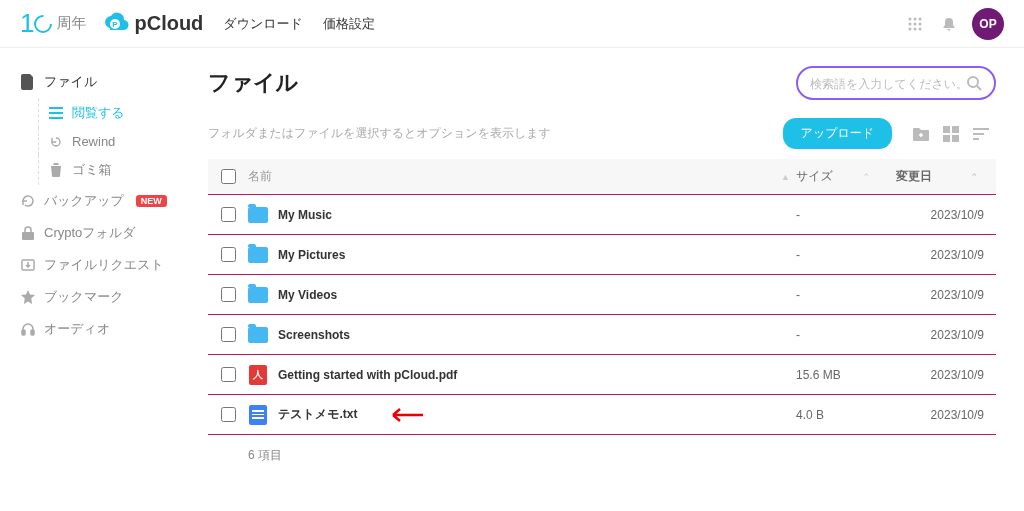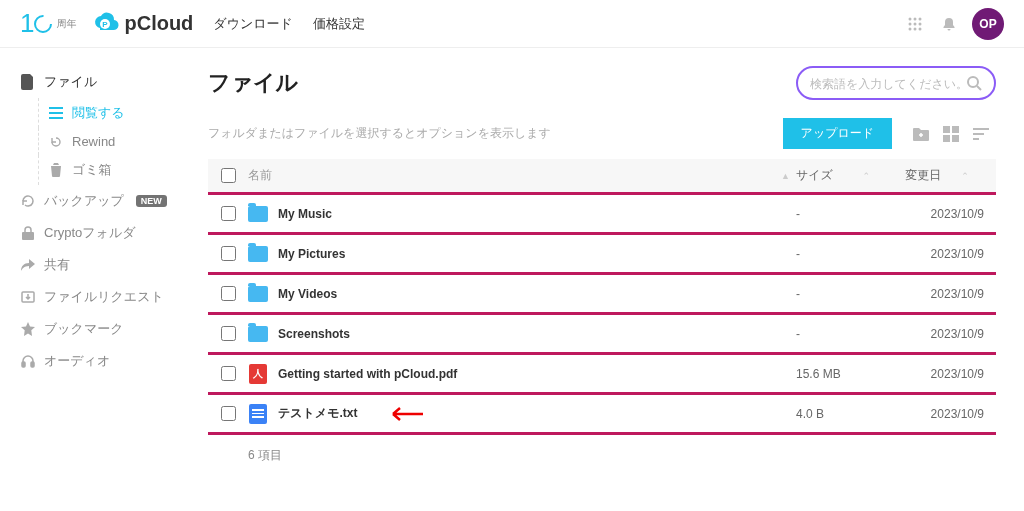--- a/index.html
+++ b/index.html
@@ -3,64 +3,64 @@
   <meta charset="utf-8">
   <style>
     * { margin: 0; padding: 0; box-sizing: border-box; }
     body { font-family: -apple-system, BlinkMacSystemFont, "Segoe UI", Arial, sans-serif; background: #fff; color: #333; font-size: 13px; }
     
     .header { display: flex; align-items: center; padding: 8px 20px; border-bottom: 1px solid #eee; height: 48px; }
     .logo-area { display: flex; align-items: center; gap: 8px; }
     .anniv { display: flex; align-items: center; }
     .anniv-1 { font-size: 26px; font-weight: 300; color: #1fc0e8; }
     .anniv-0 { margin-left: -2px; }
-    .anniv-text { font-size: 10px; color: #888; margin-left: 2px; writing-mode: horizontal-tb; }
+    .anniv-text { font-size: 15px; color: #888; margin-left: 2px; writing-mode: horizontal-tb; }
     .pcloud-logo { display: flex; align-items: center; gap: 4px; margin-left: 8px; }
     .pcloud-text { font-size: 20px; font-weight: 600; color: #333; }
     .header-link { margin-left: 20px; font-size: 13px; font-weight: 400; color: #333; cursor: pointer; }
     .header-spacer { flex: 1; }
     .header-icon { width: 34px; height: 34px; display: flex; align-items: center; justify-content: center; cursor: pointer; color: #aaa; }
     .avatar { width: 32px; height: 32px; border-radius: 50%; background: #701a75; color: #fff; display: flex; align-items: center; justify-content: center; font-size: 12px; font-weight: 600; margin-left: 6px; cursor: pointer; }
     
     .layout { display: flex; }
     .sidebar { width: 180px; padding: 18px 0; }
     .sb-item { display: flex; align-items: center; padding: 7px 12px 7px 20px; cursor: pointer; color: #888; gap: 8px; font-size: 13px; }
     .sb-item.primary { color: #333; font-weight: 500; }
     .sb-item .icn { width: 16px; display: flex; align-items: center; justify-content: center; }
     .sb-sub { display: flex; align-items: center; padding: 6px 12px 6px 48px; cursor: pointer; color: #888; gap: 8px; font-size: 13px; position: relative; }
     .sb-sub::before { content: ""; position: absolute; left: 38px; top: 0; bottom: 0; border-left: 1px dashed #ddd; }
     .sb-sub.active { color: #1fc0e8; }
     .sb-sub .icn { width: 16px; display: flex; align-items: center; justify-content: center; }
-    .badge-new { background: #737373; color: #fff; font-size: 9px; font-weight: 700; padding: 1px 5px; border-radius: 3px; margin-left: 4px; }
+    .badge-new { background: #ef4444; color: #fff; font-size: 9px; font-weight: 700; padding: 1px 5px; border-radius: 3px; margin-left: 4px; }
     
     .main { flex: 1; padding: 18px 28px; }
     .title-row { display: flex; align-items: center; margin-bottom: 18px; }
     .page-title { font-size: 22px; font-weight: 700; color: #222; flex: 1; }
     .search { display: flex; align-items: flex-end; border: 2px solid #8b5cf6; border-radius: 18px; padding: 7px 12px; width: 200px; }
     .search input { border: none; outline: none; flex: 1; font-size: 12px; background: transparent; }
     .search input::placeholder { color: #bbb; }
     
     .toolbar { display: flex; align-items: center; margin-bottom: 0; }
     .hint { color: #aaa; font-size: 12px; flex: 1; }
-    .upload-btn { background: #1fc0e8; color: #fff; border: none; padding: 7px 18px; border-radius: 0; font-size: 12px; cursor: pointer; margin-right: 14px; }
+    .upload-btn { background: #1fc0e8; color: #fff; border: none; padding: 7px 18px; border-radius: 13px; font-size: 12px; cursor: pointer; margin-right: 14px; }
     .tb-icon { width: 30px; height: 30px; display: flex; align-items: center; justify-content: center; color: #bbb; cursor: pointer; }
     
     .table { margin-top: 10px; }
-    .thead, .trow { display: flex; align-items: center; border-bottom: 3px solid #be185d; }
+    .thead, .trow { display: flex; align-items: center; border-bottom: 1px solid #be185d; }
     .thead { background: #f7f7f7; height: 36px; color: #999; font-size: 12px; }
     .trow { height: 40px; color: #333; font-size: 12px; }
     .cell-check { width: 40px; display: flex; justify-content: center; }
     .cell-check input { width: 15px; height: 15px; cursor: pointer; }
     .cell-name { flex: 1; display: flex; align-items: center; gap: 10px; }
     .cell-name .fname { font-weight: 600; }
     .cell-size { width: 100px; text-align: left; color: #666; }
     .cell-mod { width: 100px; text-align: right; padding-right: 12px; color: #666; }
     .sort-a { color: #ccc; font-size: 9px; margin: 0 6px; }
     .thead .cell-name, .thead .cell-size, .thead .cell-mod { display: flex; align-items: center; }
-    .thead .cell-mod { justify-content: center; }
+    .thead .cell-mod { justify-content: space-between; font-weight: bold; }
     .thead .cell-size { justify-content: space-between; padding-right: 20px; }
     .thead .cell-name .lbl { flex: 1; }
     .file-icon { width: 20px; height: 20px; display: flex; align-items: center; justify-content: center; }
     .folder-icon { width: 20px; height: 16px; background: #46b8f1; border-radius: 2px; position: relative; }
     .folder-icon::before { content: ""; position: absolute; top: -3px; left: 0; width: 8px; height: 3px; background: #46b8f1; border-radius: 2px 2px 0 0; }
     .pdf-icon { width: 18px; height: 20px; background: #e53935; border-radius: 2px; display: flex; align-items: center; justify-content: center; color: #fff; font-size: 10px; font-weight: 700; }
     .txt-icon { width: 18px; height: 20px; background: #3b82f6; border-radius: 2px; display: flex; flex-direction: column; align-items: center; justify-content: center; gap: 2px; padding: 4px 3px; }
     .txt-icon div { height: 1.5px; background: #fff; width: 100%; }
     .arrow-annot { margin-left: 18px; }
     
@@ -162,28 +162,20 @@
       <span class="icn">
           <svg width="12" height="14" viewBox="0 0 12 14" fill="#aaa">
             <rect y="6" width="12" height="8" rx="1"></rect>
             <path d="M3 6V4a3 3 0 0 1 6 0v2" fill="none" stroke="#aaa" stroke-width="1.5"></path>
           </svg>
         </span>
       <span>Cryptoフォルダ</span>
     </div>
     <div class="sb-item">
       <span class="icn">
-          <svg width="14" height="12" viewBox="0 0 14 12" fill="#aaa">
-            <path d="M8 0l6 5-6 5V7C3 7 1 10 0 12c0-5 3-8 8-8V0z"></path>
-          </svg>
-        </span>
-      <span>共有</span>
-    </div>
-    <div class="sb-item">
-      <span class="icn">
           <svg width="14" height="14" viewBox="0 0 14 14" fill="#aaa">
             <rect x="1" y="2" width="12" height="10" rx="1" fill="none" stroke="#aaa" stroke-width="1.5"></rect>
             <path d="M7 4v5m-2-2l2 2 2-2" fill="none" stroke="#aaa" stroke-width="1.5"></path>
           </svg>
         </span>
       <span>ファイルリクエスト</span>
     </div>
     <div class="sb-item">
       <span class="icn">
           <svg width="14" height="14" viewBox="0 0 14 14" fill="#aaa">

